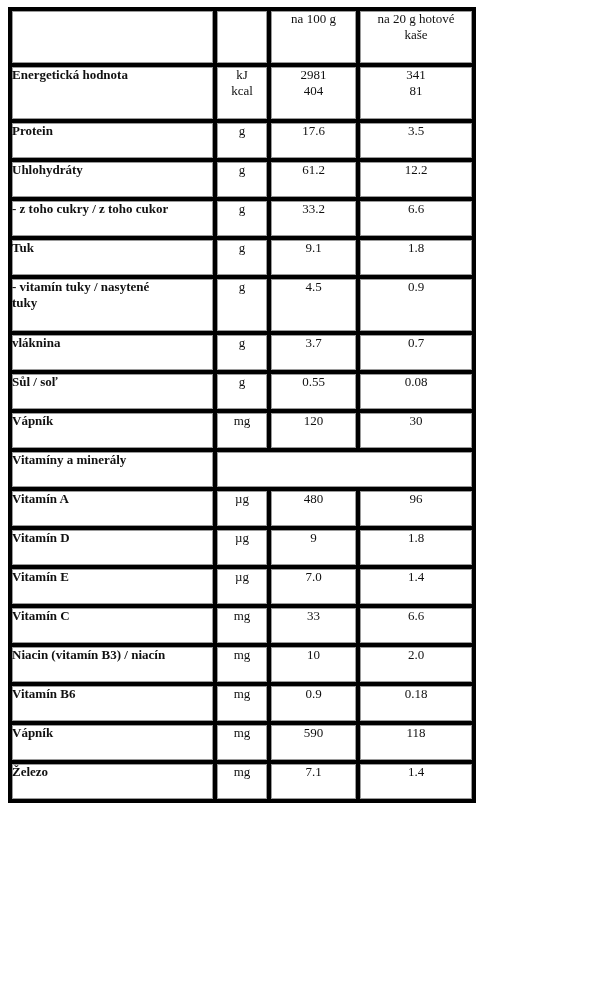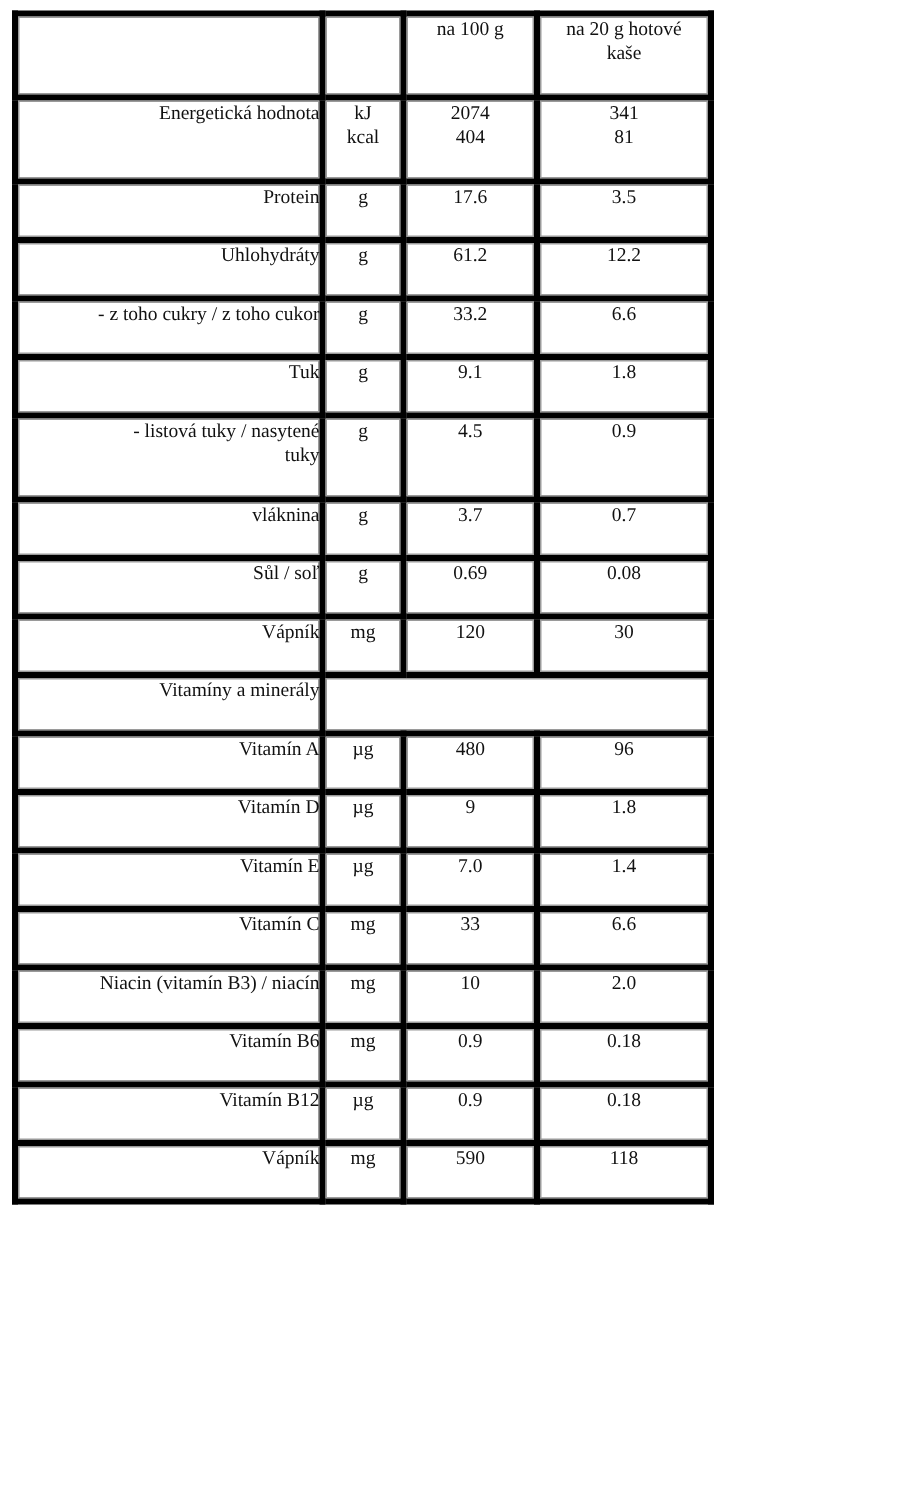--- a/index.html
+++ b/index.html
@@ -13,21 +13,21 @@
     table-layout: fixed;
   }
   table.nutri td {
     border: 4px solid #000;
     vertical-align: top;
     padding: 0;
     line-height: 16px;
     box-sizing: border-box;
   }
   table.nutri td.inner { box-shadow: inset 0 0 0 1px #9a9a9a; }
-  td.name { padding: 11px 8px 0 11px; text-align: right; }
+  td.name { padding: 11px 8px 0 11px; text-align: left; font-weight: bold; }
   td.unit, td.v1, td.v2 { text-align: center; padding-top: 11px; }
   td.head { padding-top: 11px; text-align: center; }
   col.c1 { width: 205px; }
   col.c2 { width: 54px; }
   col.c3 { width: 89px; }
   col.c4 { width: 116px; }
   tr.h56 td { height: 56px; }
   tr.h39 td { height: 39px; }
   .line { display: block; }
 </style>
@@ -56,21 +56,21 @@
     </td>
   </tr>
 
   <tr class="h56">
     <td class="inner name">Energetická hodnota</td>
     <td class="inner unit">
       <span class="line">kJ</span>
       <span class="line">kcal</span>
     </td>
     <td class="inner v1">
-      <span class="line">2074</span>
+      <span class="line">2981</span>
       <span class="line">404</span>
     </td>
     <td class="inner v2">
       <span class="line">341</span>
       <span class="line">81</span>
     </td>
   </tr>
 
   <tr class="h39">
     <td class="inner name">Protein</td>
@@ -91,37 +91,37 @@
     <td class="inner v2">6.6</td>
   </tr>
   <tr class="h39">
     <td class="inner name">Tuk</td>
     <td class="inner unit">g</td>
     <td class="inner v1">9.1</td>
     <td class="inner v2">1.8</td>
   </tr>
   <tr class="h56">
     <td class="inner name">
-      <span class="line">- listová tuky / nasytené</span>
+      <span class="line">- vitamín tuky / nasytené</span>
       <span class="line">tuky</span>
     </td>
     <td class="inner unit">g</td>
     <td class="inner v1">4.5</td>
     <td class="inner v2">0.9</td>
   </tr>
   <tr class="h39">
     <td class="inner name">vláknina</td>
     <td class="inner unit">g</td>
     <td class="inner v1">3.7</td>
     <td class="inner v2">0.7</td>
   </tr>
   <tr class="h39">
     <td class="inner name">Sůl / soľ</td>
     <td class="inner unit">g</td>
-    <td class="inner v1">0.69</td>
+    <td class="inner v1">0.55</td>
     <td class="inner v2">0.08</td>
   </tr>
   <tr class="h39">
     <td class="inner name">Vápník</td>
     <td class="inner unit">mg</td>
     <td class="inner v1">120</td>
     <td class="inner v2">30</td>
   </tr>
 
   <tr class="h39">
@@ -159,26 +159,26 @@
     <td class="inner v1">10</td>
     <td class="inner v2">2.0</td>
   </tr>
   <tr class="h39">
     <td class="inner name">Vitamín B6</td>
     <td class="inner unit">mg</td>
     <td class="inner v1">0.9</td>
     <td class="inner v2">0.18</td>
   </tr>
   <tr class="h39">
-    <td class="inner name">Vitamín B12</td>
-    <td class="inner unit">µg</td>
-    <td class="inner v1">0.9</td>
-    <td class="inner v2">0.18</td>
-  </tr>
-  <tr class="h39">
     <td class="inner name">Vápník</td>
     <td class="inner unit">mg</td>
     <td class="inner v1">590</td>
     <td class="inner v2">118</td>
+  </tr>
+  <tr class="h39">
+    <td class="inner name">Železo</td>
+    <td class="inner unit">mg</td>
+    <td class="inner v1">7.1</td>
+    <td class="inner v2">1.4</td>
   </tr>
 </tbody>
     </table>
 </div>
 
 </body></html>

